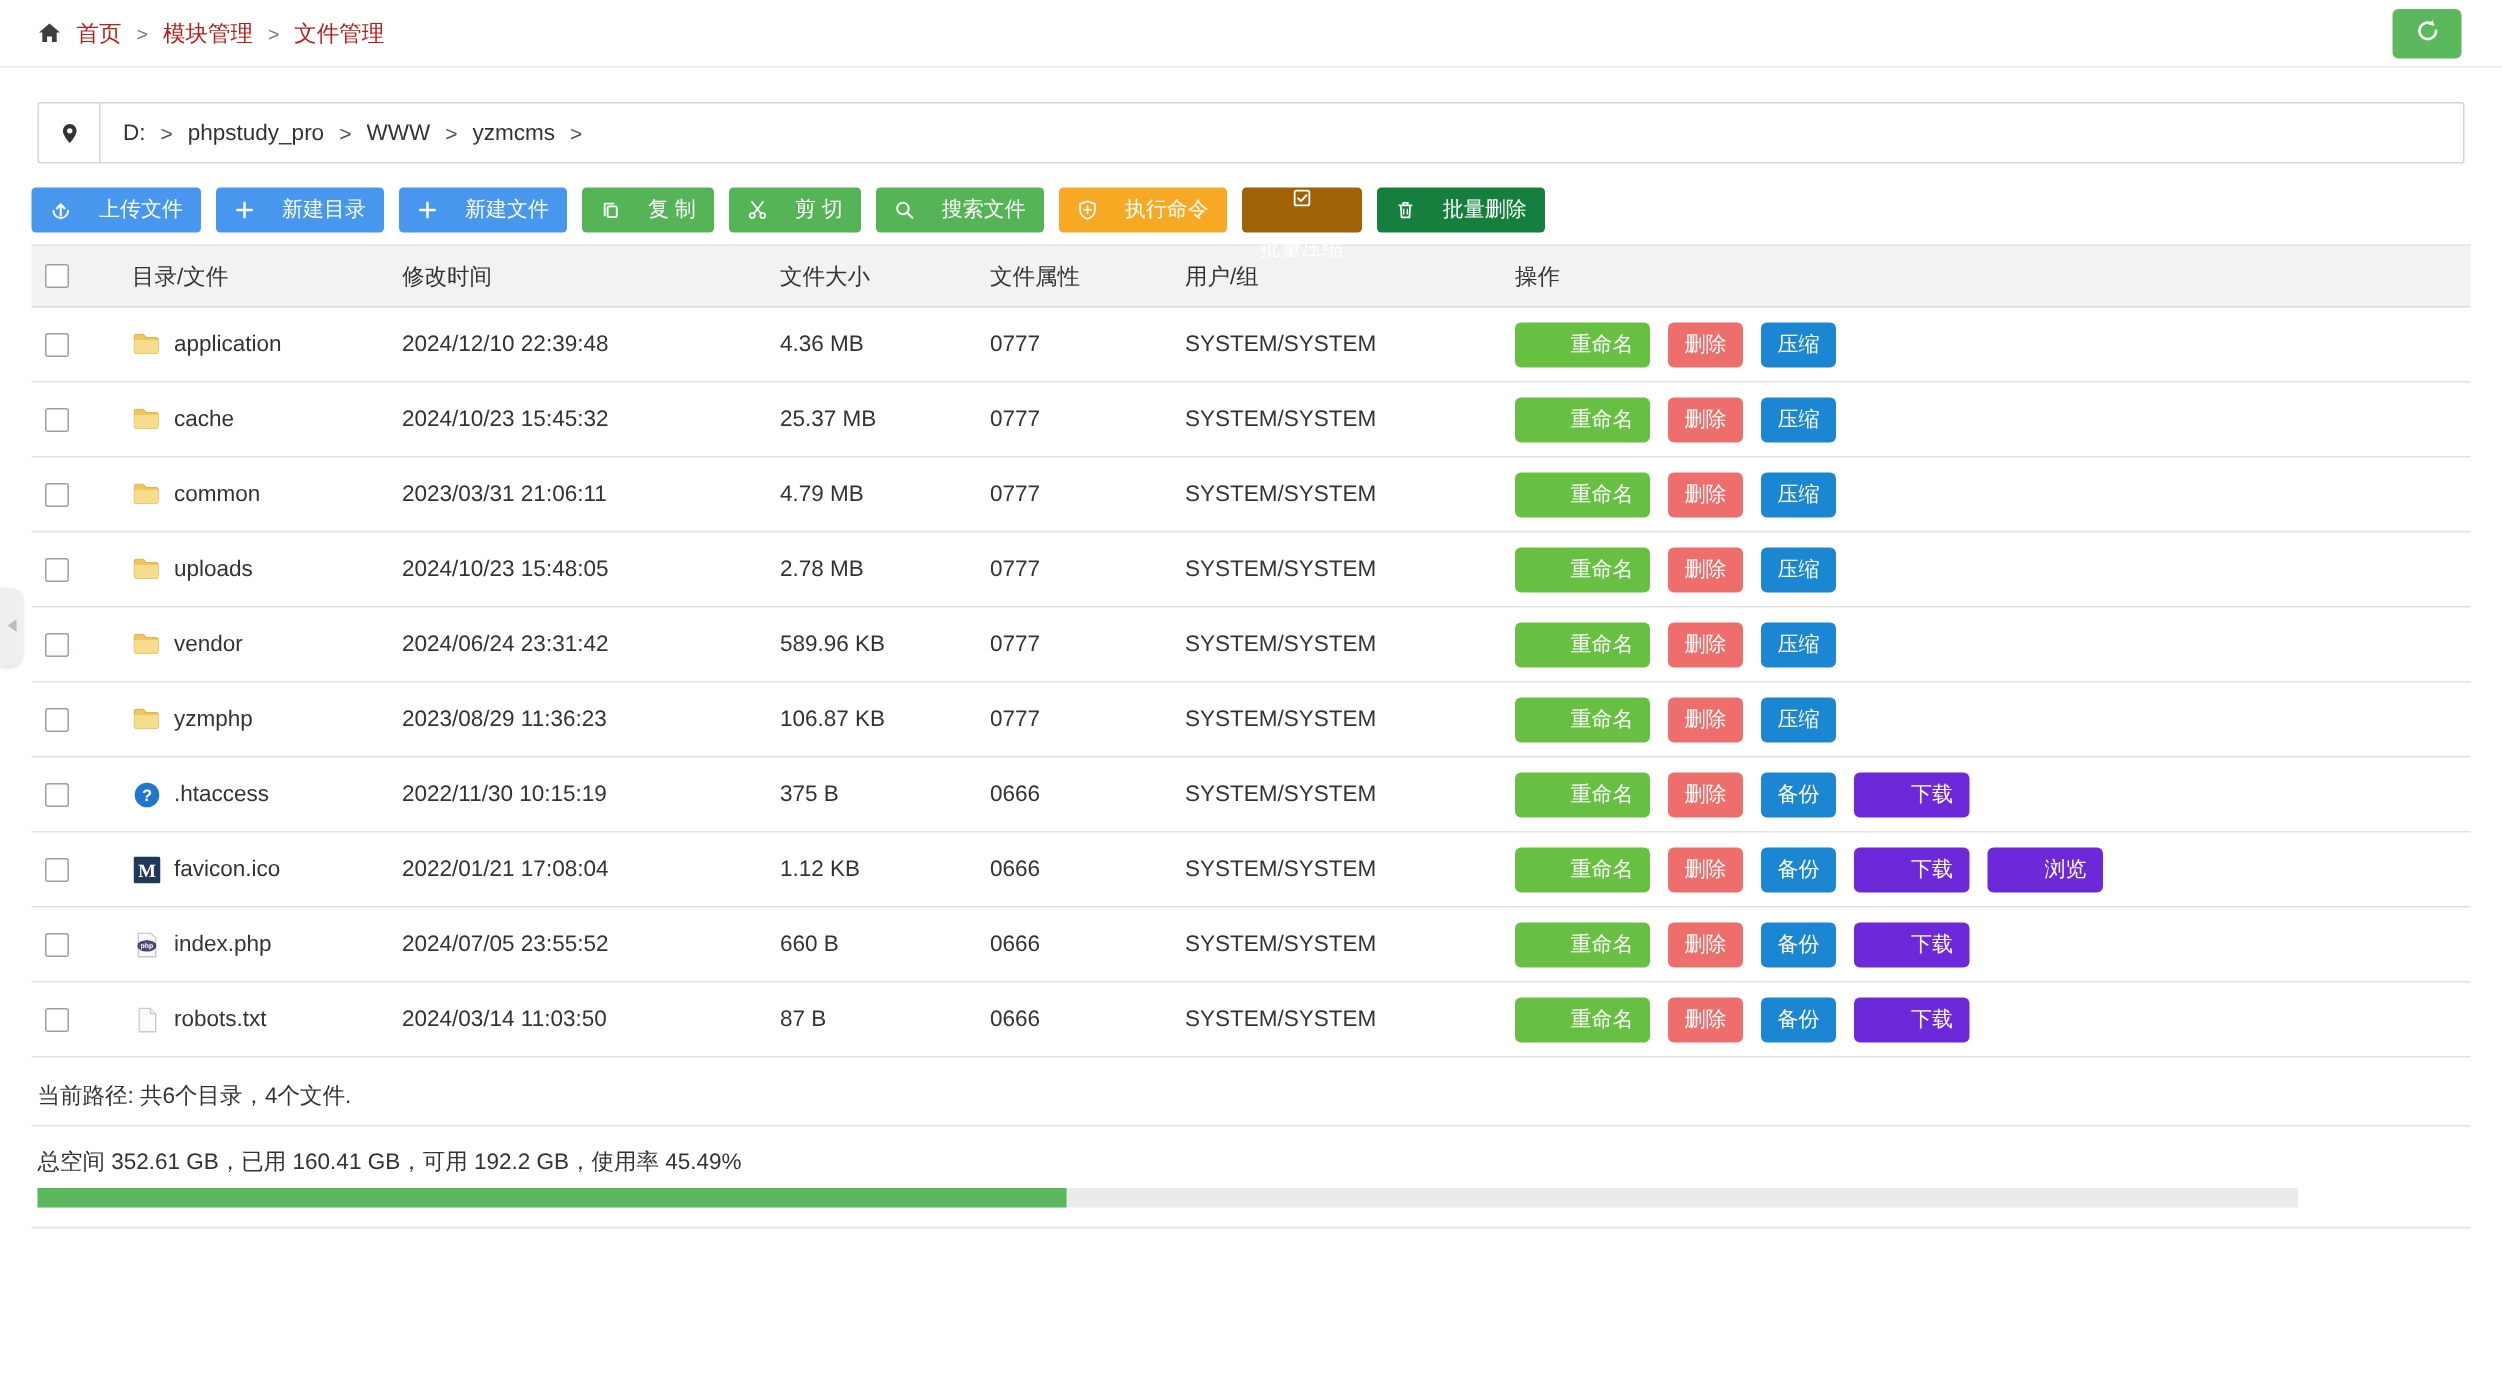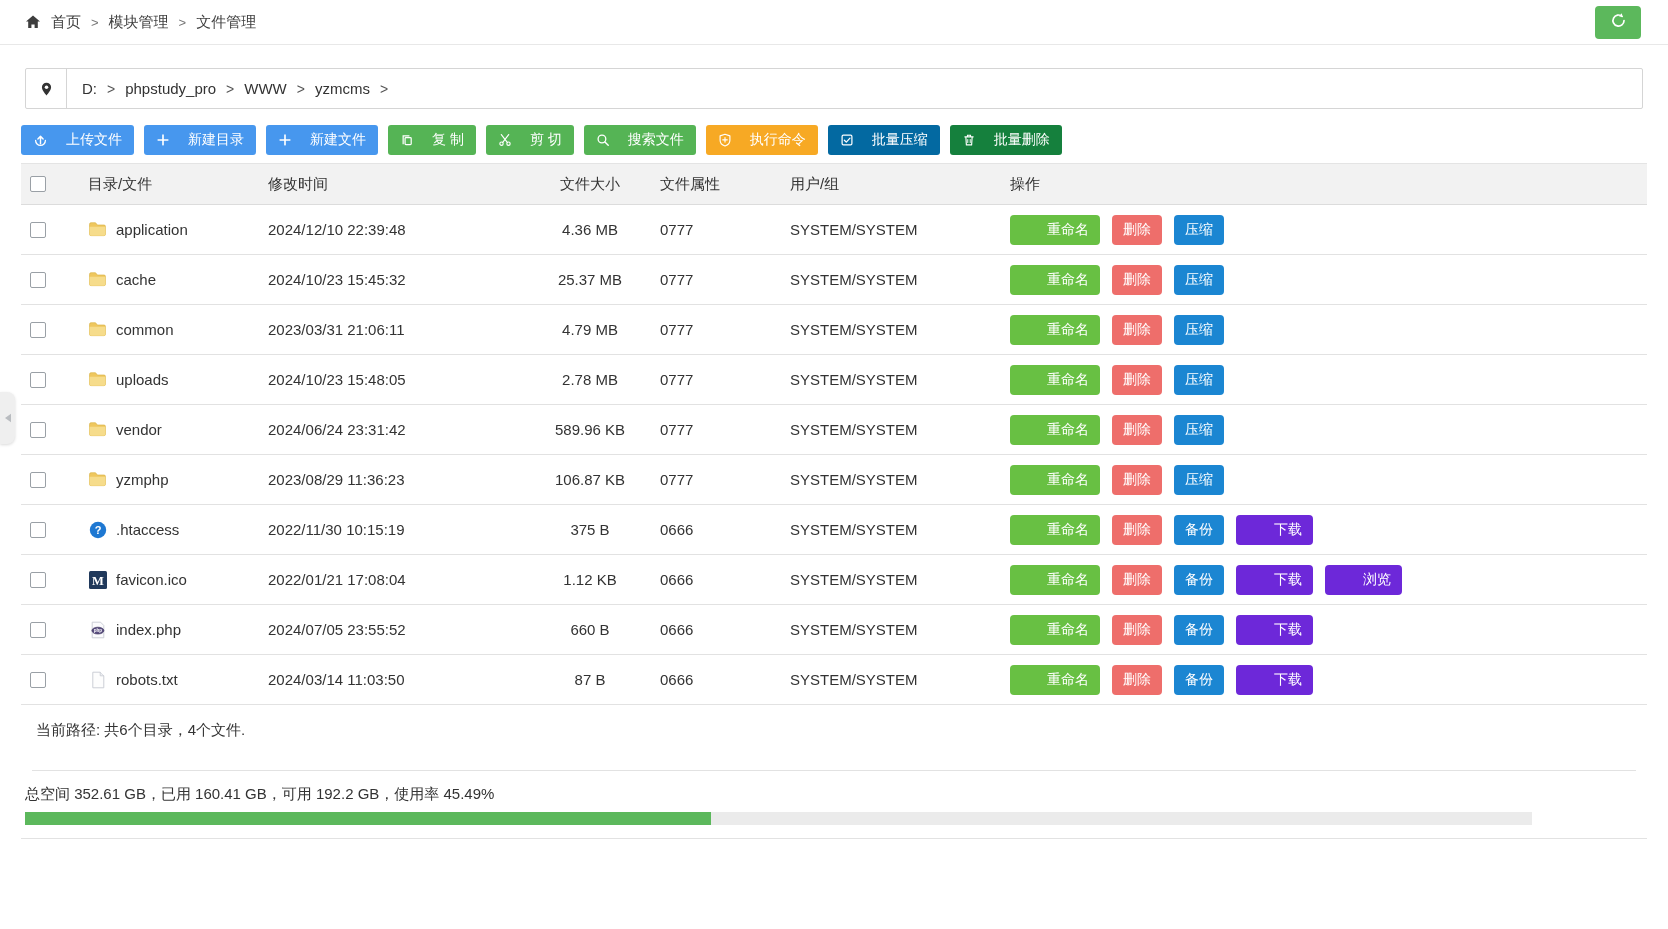--- a/index.html
+++ b/index.html
@@ -7,58 +7,58 @@
   body {
     width:1668px; height:929px; position:relative; overflow:hidden;
     background:#ffffff; color:#333;
     font-family:"Liberation Sans","DejaVu Sans",sans-serif;
   }
   
   .topbar { height:45px; border-bottom:1px solid #e8e8e8; display:flex; align-items:center; justify-content:space-between; padding:0 27px 0 25px; }
   .breadcrumb { display:flex; align-items:center; gap:10px; font-size:15px; }
   .breadcrumb .icon { display:flex; align-items:center; }
   .bsep { color:#777; font-size:13px; }
-  .crumb { color:#404040; text-decoration:none; cursor:pointer; }
+  .crumb { color:#b91c1c; text-decoration:none; cursor:pointer; }
   .refresh-btn { width:46px; height:33px; background:#5CB85C; border:none; border-radius:4px; display:flex; align-items:center; justify-content:center; cursor:pointer; }
   
   .pathbar { margin:23px 25px 0; height:41px; border:1px solid #d5d5d5; border-radius:2px; display:flex; align-items:center; background:#fff; }
   .pathbar .pin { width:41px; align-self:stretch; display:flex; align-items:center; justify-content:center; border-right:1px solid #d5d5d5; }
   .path-segs { padding-left:15px; font-size:15px; display:flex; align-items:center; gap:10px; }
   .seg { cursor:pointer; }
   .psep { color:#555; font-size:14px; }
   
   .toolbar { margin:16px 21px 0; display:flex; gap:10px; }
   .tbtn { display:flex; align-items:center; gap:18px; border:none; border-radius:3px; color:#fff; font-size:14px; padding:0 12px; height:30px; cursor:pointer; white-space:nowrap; }
   .tbtn .ticon { display:flex; align-items:center; }
   .tbtn.blue { background:#4797EE; }
   .tbtn.green { background:#55B455; }
   .tbtn.orange { background:#F7A924; }
-  .tbtn.darkblue { background:#0369a1; }
+  .tbtn.darkblue { background:#a16207;flex-direction:column; }
   .tbtn.red { background:#15803d;text-align:right; }
   
   .filetable { margin:8px 21px 0; }
   .trow { display:flex; align-items:center; height:50px; border-bottom:1px solid #e2e2e2; font-size:15px; }
   .thead { background:#f2f2f2; height:42px; border-top:1px solid #e4e4e4; border-bottom:1px solid #dcdcdc; }
   .c-check { width:67px; padding-left:9px; display:flex; align-items:center; }
   .c-name  { width:180px; display:flex; align-items:center; gap:9px; }
   .c-time  { width:252px; }
-  .c-size  { width:140px;text-align:center; }
+  .c-size  { width:140px; }
   .c-perm  { width:130px; }
   .c-owner { width:220px; }
   .c-act   { flex:1; display:flex; align-items:center; gap:12px; }
   .cb { width:16px; height:16px; border:1px solid #9aa0a6; border-radius:2px; background:#fff; display:inline-block; cursor:pointer; }
   .ficon { display:flex; align-items:center; width:19px; justify-content:center; }
   .fname { cursor:pointer; }
   .abtn { border:none; border-radius:4px; color:#fff; font-size:14px; height:30px; padding:0 11px; cursor:pointer; white-space:nowrap; }
   .abtn.green { background:#68C043;padding-left:37px; }
   .abtn.red { background:#EE6E6B; }
   .abtn.darkblue { background:#1B86D2; }
   .abtn.lightblue { background:#6d28d9;padding-left:38px; }
   
-  .pathline { margin:0 32px; padding:16px 4px 30px; border-bottom:1px solid #e2e2e2; font-size:15px; }
+  .pathline { margin:0 21px; padding:16px 4px 10px; border-bottom:1px solid #e2e2e2; font-size:15px; }
   .diskline { margin:0 21px; padding:14px 4px 13px; border-bottom:1px solid #e2e2e2; }
   .disk-summary { font-size:15px; margin-bottom:8px; }
   .track { width:1507px; height:13px; background:#ebebeb; }
   .fill { height:100%; background:#5CB85C; width:0; }
   
   .left-handle { position:absolute; left:0; top:392px; width:15px; height:52px; background:#efefef; border-radius:0 8px 8px 0; box-shadow:0 1px 3px rgba(0,0,0,.15); display:flex; align-items:center; justify-content:center; cursor:pointer; }
 </style>
 </head>
 <body>
 

